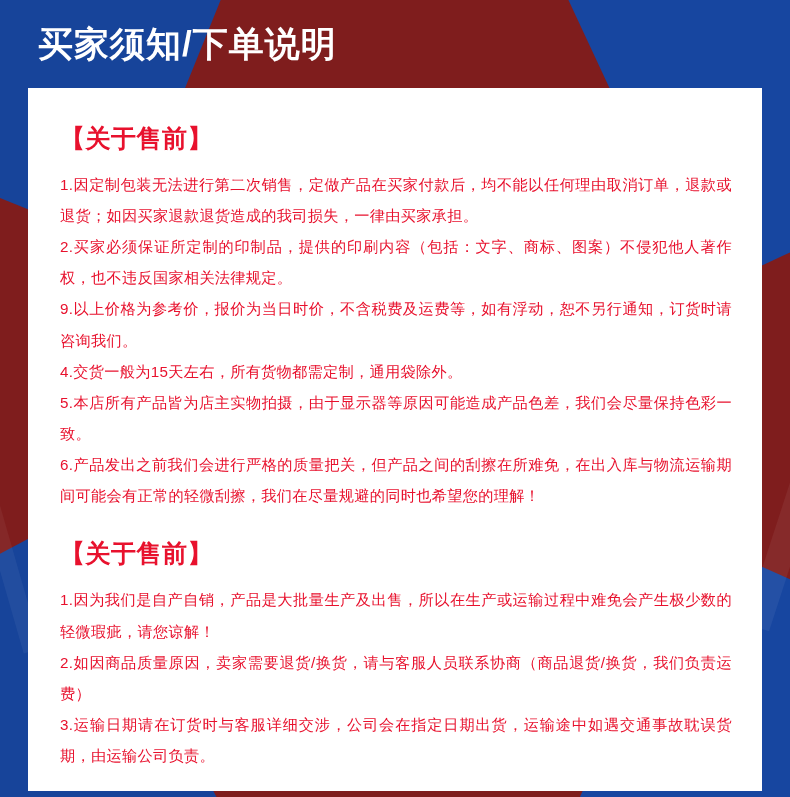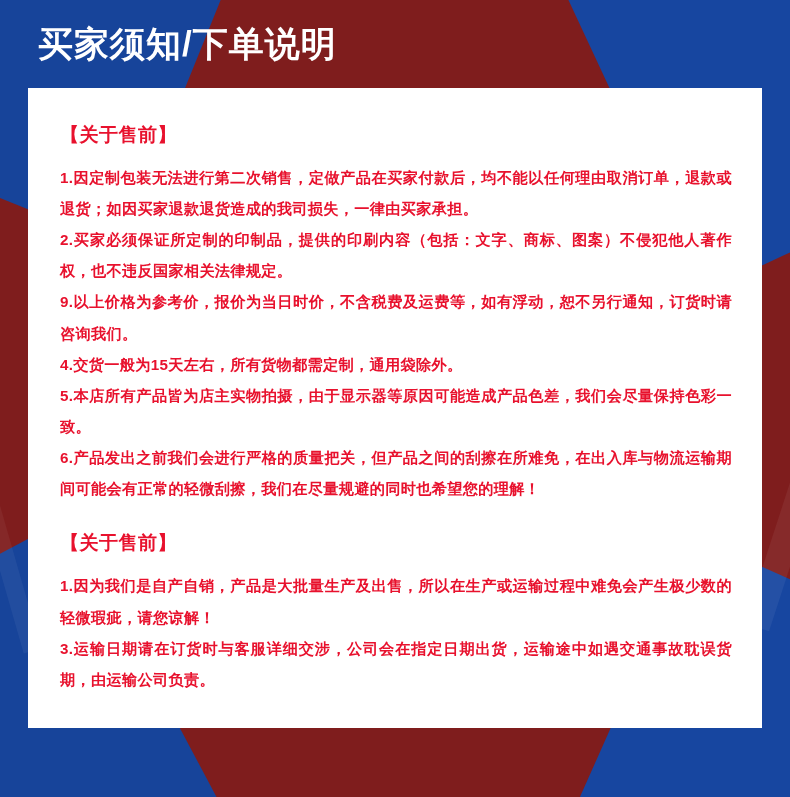--- a/index.html
+++ b/index.html
@@ -100,37 +100,36 @@
     z-index: 3;
     margin: 22px 28px 0 28px;
     background: #ffffff;
     min-height: 640px;
     padding: 26px 26px 20px 26px;
     box-sizing: border-box;
   }
 
   .section-title {
     color: #e8112d;
-    font-size: 19px;
+    font-size: 25px;
     font-weight: bold;
     margin: 8px 0 14px 6px;
     letter-spacing: 0.5px;
   }
   .section-title.second {
     margin-top: 26px;
   }
 
   .para {
     color: #e8112d;
     font-size: 15.2px;
     line-height: 2.05;
     margin: 0 4px 0 6px;
     text-align: justify;
     letter-spacing: 0.3px;
-    font-weight: bold;
   }
 </style>
 </head>
 <body>
 
 <div class="page">
 
   <div class="deco deco-tl"></div>
   <div class="deco deco-tr"></div>
   <div class="deco deco-bl"></div>
@@ -150,17 +149,18 @@
       <p class="para">2.买家必须保证所定制的印制品，提供的印刷内容（包括：文字、商标、图案）不侵犯他人著作权，也不违反国家相关法律规定。</p>
       <p class="para">9.以上价格为参考价，报价为当日时价，不含税费及运费等，如有浮动，恕不另行通知，订货时请咨询我们。</p>
       <p class="para">4.交货一般为15天左右，所有货物都需定制，通用袋除外。</p>
       <p class="para">5.本店所有产品皆为店主实物拍摄，由于显示器等原因可能造成产品色差，我们会尽量保持色彩一致。</p>
       <p class="para">6.产品发出之前我们会进行严格的质量把关，但产品之间的刮擦在所难免，在出入库与物流运输期间可能会有正常的轻微刮擦，我们在尽量规避的同时也希望您的理解！</p>
     </div>
 
     <div class="section">
       <div class="section-title second">【关于售前】</div>
       <p class="para">1.因为我们是自产自销，产品是大批量生产及出售，所以在生产或运输过程中难免会产生极少数的轻微瑕疵，请您谅解！</p>
+      <p class="para">2.如因商品质量原因，卖家需要退货/换货，请与客服人员联系协商（商品退货/换货，我们负责运费）</p>
       <p class="para">3.运输日期请在订货时与客服详细交涉，公司会在指定日期出货，运输途中如遇交通事故耽误货期，由运输公司负责。</p>
     </div>
 
   </div>
 </div>
 
 </body></html>

